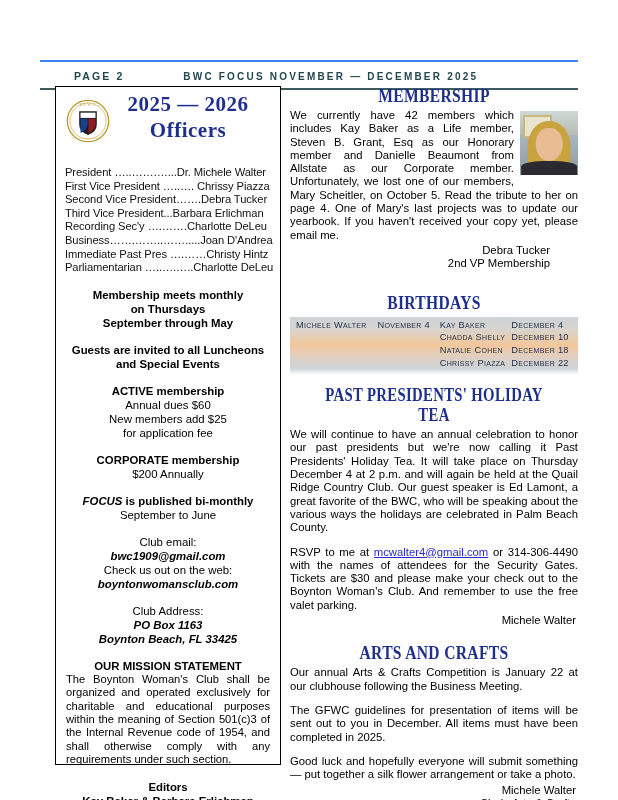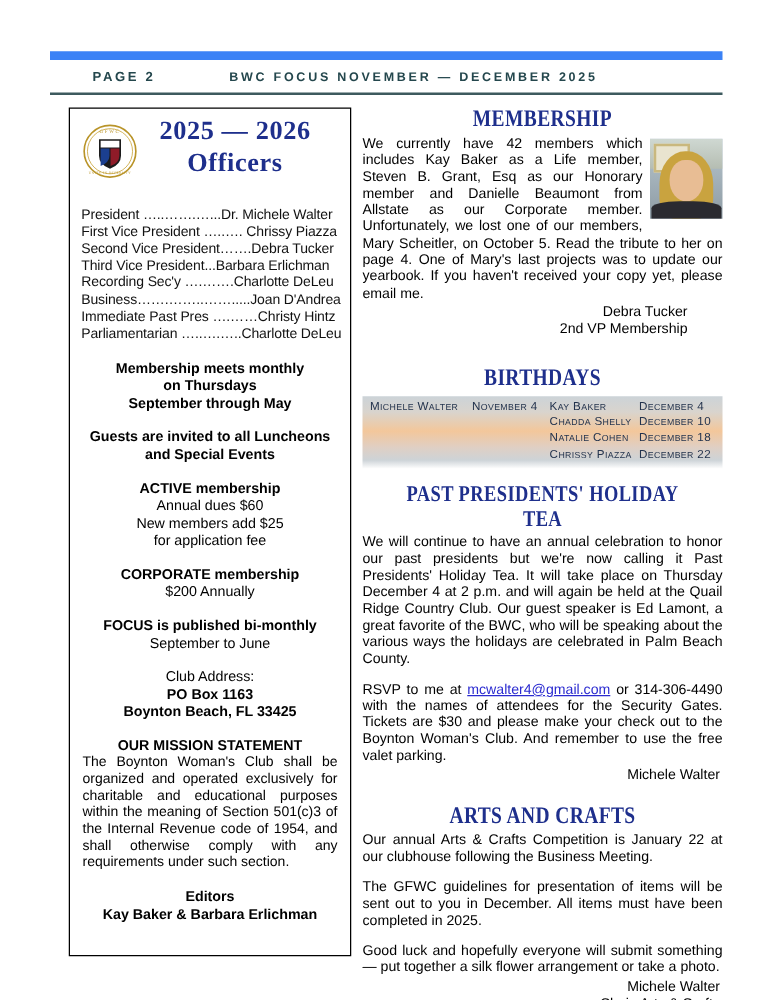--- a/index.html
+++ b/index.html
@@ -14,23 +14,23 @@
     background: #ffffff;
     font-family: "Liberation Sans", sans-serif;
     overflow: hidden;
     box-sizing: border-box;
   }
 
   
   .masthead {
     position: absolute;
     left: 40px;
-    top: 41px;
+    top: 60px;
     width: 538px;
-    border-top: 7px solid #3b82f6;
+    border-top: 2px solid #3b82f6;
     border-bottom: 2px solid #3d5a5e;
     height: 26px;
   }
   .masthead-inner {
     display: flex;
     align-items: center;
     height: 26px;
     padding-top: 1px;
   }
   .page-label {
@@ -112,21 +112,21 @@
     text-align: center;
     font-size: 11.4px;
     font-weight: bold;
     color: #000;
     line-height: 14px;
     margin-top: 13px;
   }
   .blk.reg {
     font-weight: normal;
   }
-  .blk .b { font-weight: bold; }
+  .blk .b { font-weight: bold; font-style: italic; }
   .blk .n { font-weight: bold; }
   .blk .line-reg { font-weight: normal; }
 
   .mission-title {
     text-align: center;
     font-size: 11.4px;
     font-weight: bold;
     margin-top: 14px;
   }
   .mission-body {
@@ -323,20 +323,26 @@
     <div class="blk">
       <div>CORPORATE membership</div>
       <div class="line-reg">$200 Annually</div>
     </div>
 
     <div class="blk">
       <div><span class="b">FOCUS</span><span class="n"> is published bi-monthly</span></div>
       <div class="line-reg">September to June</div>
     </div>
 
+    <div class="blk reg">
+      <div>Club email:</div>
+      <div class="b">bwc1909@gmail.com</div>
+      <div>Check us out on the web:</div>
+      <div class="b">boyntonwomansclub.com</div>
+    </div>
 
     <div class="blk reg">
       <div>Club Address:</div>
       <div class="b">PO Box 1163</div>
       <div class="b">Boynton Beach, FL 33425</div>
     </div>
 
     <div class="mission-title">OUR MISSION STATEMENT</div>
     <div class="mission-body">The Boynton Woman's Club shall be organized and operated exclusively for charitable and educational purposes within the meaning of Section 501(c)3 of the Internal Revenue code of 1954, and shall otherwise comply with any requirements under such section.</div>
 

